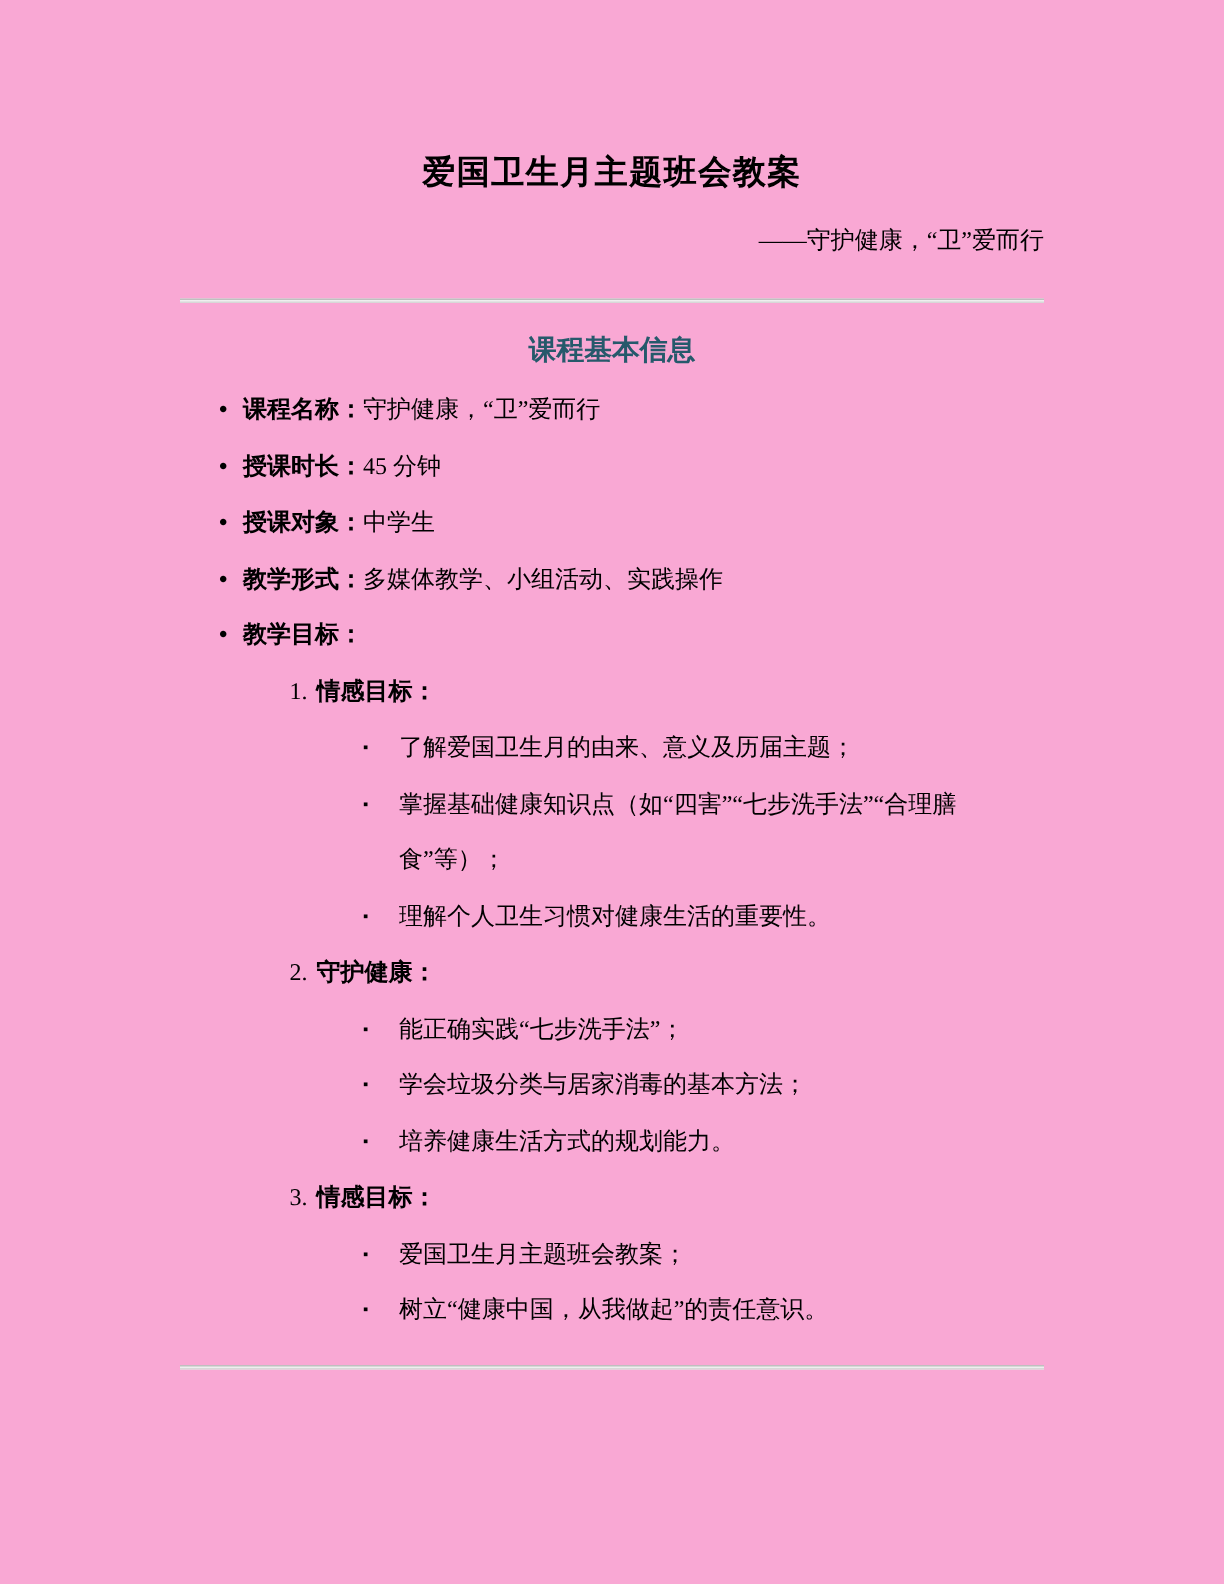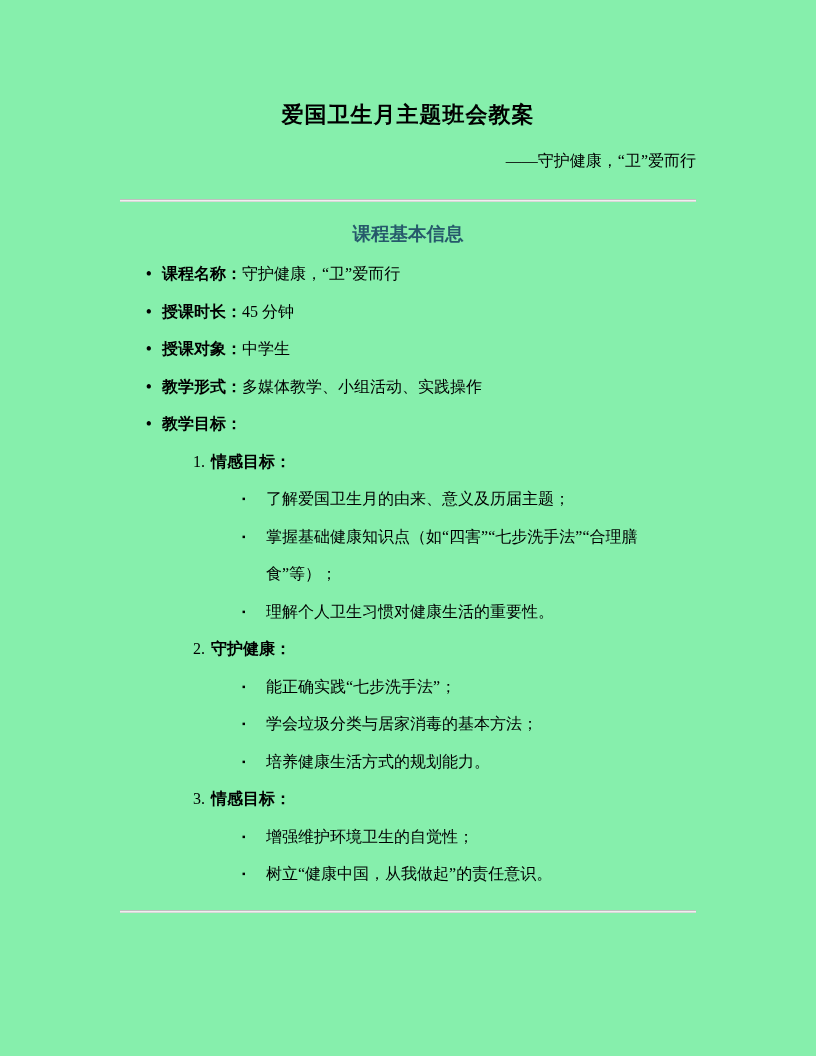--- a/index.html
+++ b/index.html
@@ -1,21 +1,21 @@
 <!DOCTYPE html>
 <html><head>
 <meta charset="utf-8">
 <style>
   * { margin: 0; padding: 0; box-sizing: border-box; }
   html, body { background: #ffffff; }
   .page {
     position: relative;
     width: 816px;
     height: 1056px;
-    background: #86efac;
+    background: #f9a8d4;
     padding: 96px 120px 0 120px;
     font-family: "Liberation Serif", "DejaVu Serif", serif;
     color: #000000;
     overflow: hidden;
   }
   .doc-title {
     font-size: 22px;
     font-weight: bold;
     text-align: center;
     line-height: 28px;
@@ -134,21 +134,21 @@
             <li class="sub-item">
               <span class="marker-square">▪</span><span class="sub-text">培养健康生活方式的规划能力。</span>
             </li>
           </ul>
         </li>
 
         <li class="goal-item">
           <span class="goal-num">3.</span><span class="lbl">情感目标：</span>
           <ul class="sub-list">
             <li class="sub-item">
-              <span class="marker-square">▪</span><span class="sub-text">增强维护环境卫生的自觉性；</span>
+              <span class="marker-square">▪</span><span class="sub-text">爱国卫生月主题班会教案；</span>
             </li>
             <li class="sub-item">
               <span class="marker-square">▪</span><span class="sub-text">树立“健康中国，从我做起”的责任意识。</span>
             </li>
           </ul>
         </li>
 
       </ol>
     </li>
 

